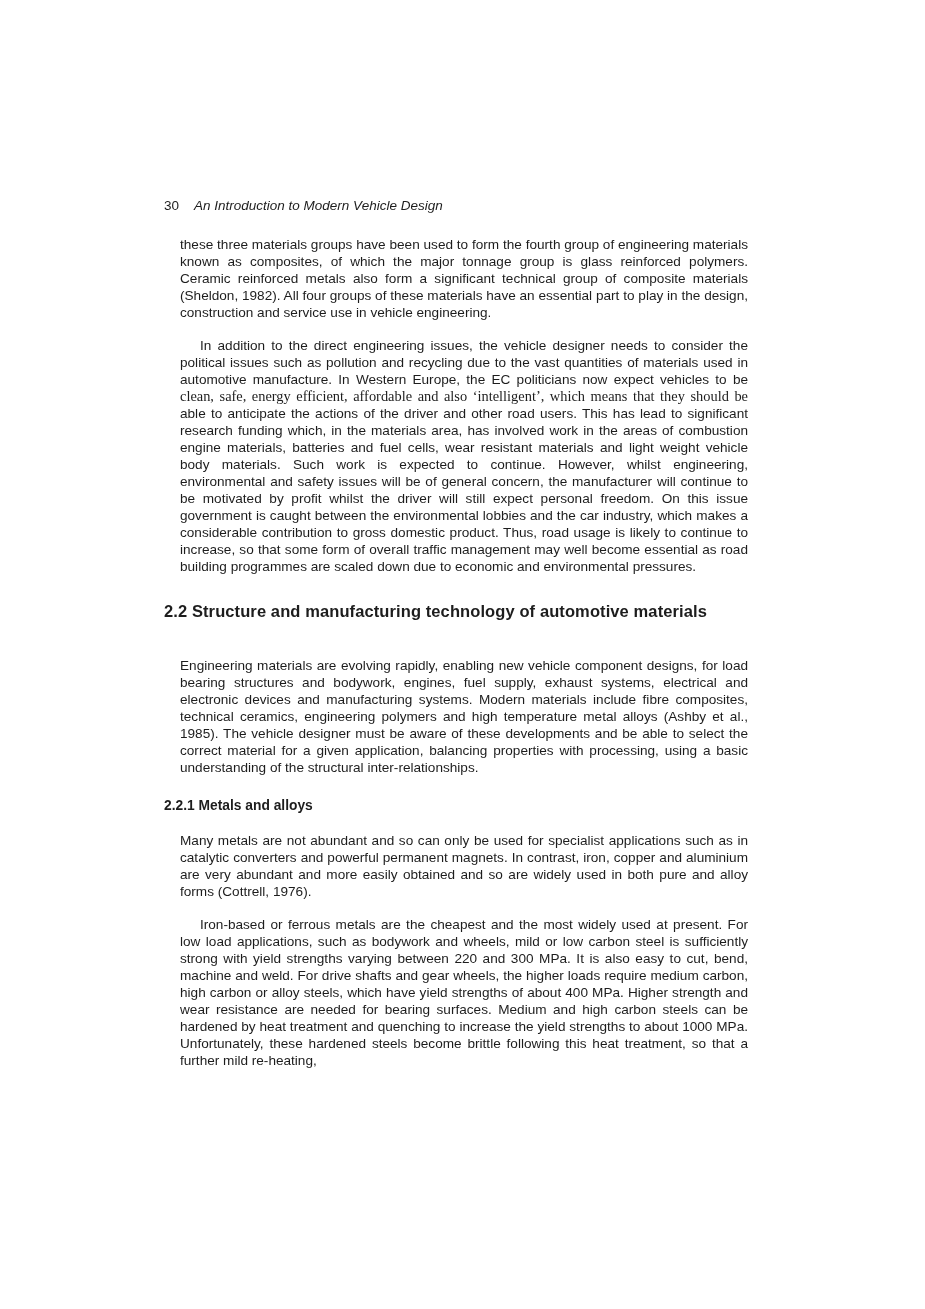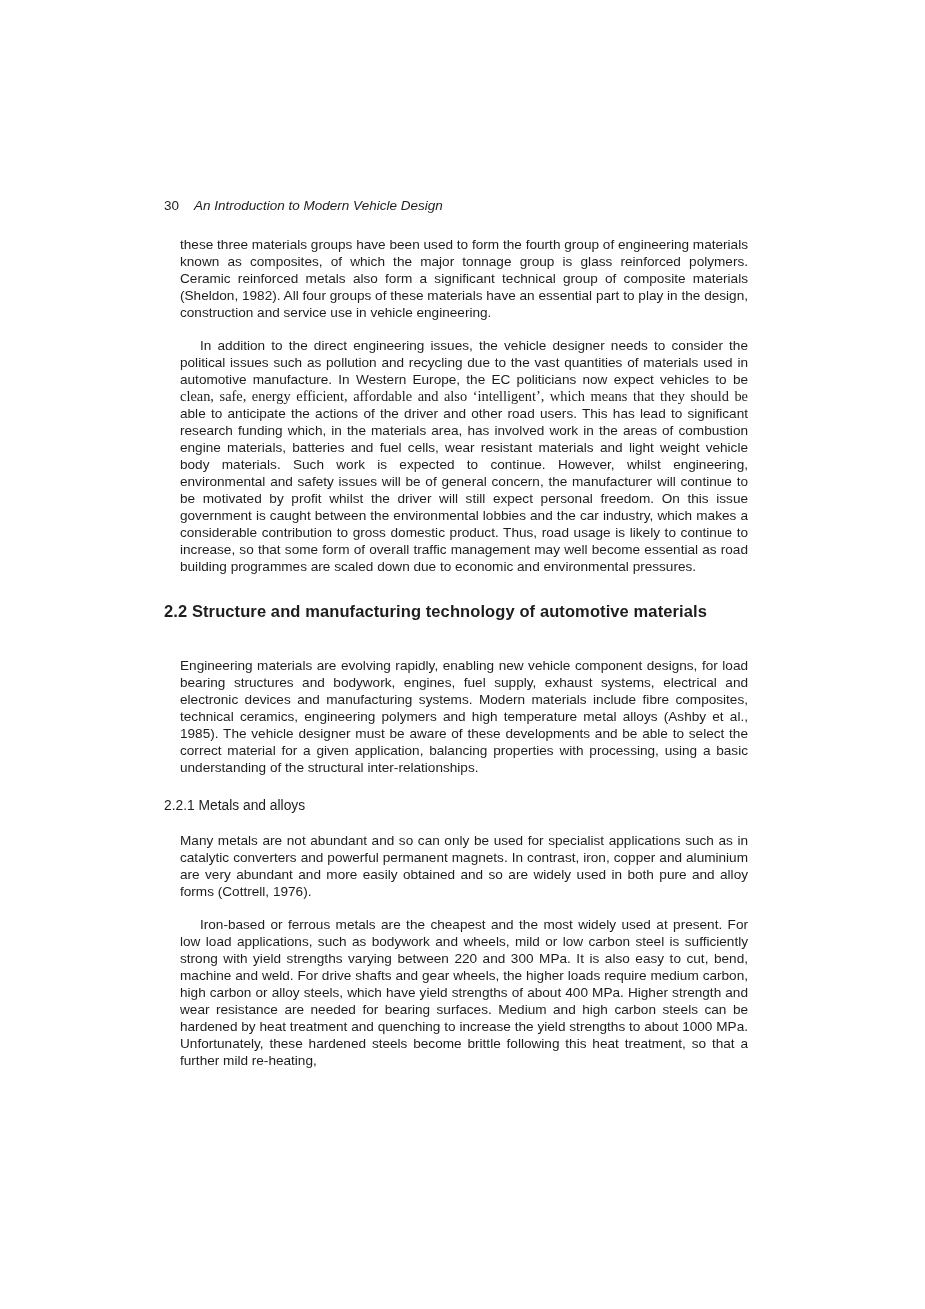--- a/index.html
+++ b/index.html
@@ -38,21 +38,21 @@
   .italic { }
   h2.section-heading {
     font-size: 16.5px;
     font-weight: bold;
     letter-spacing: 0.1px;
     margin-top: 27px;
     margin-bottom: 36px;
   }
   h3.subsection-heading {
     font-size: 13.8px;
-    font-weight: normal;
+    font-weight: bold;
     margin-top: 22px;
     margin-bottom: 19px;
   }
 </style>
 </head>
 <body>
 
 <div class="page">
 
   <div class="running-head">

